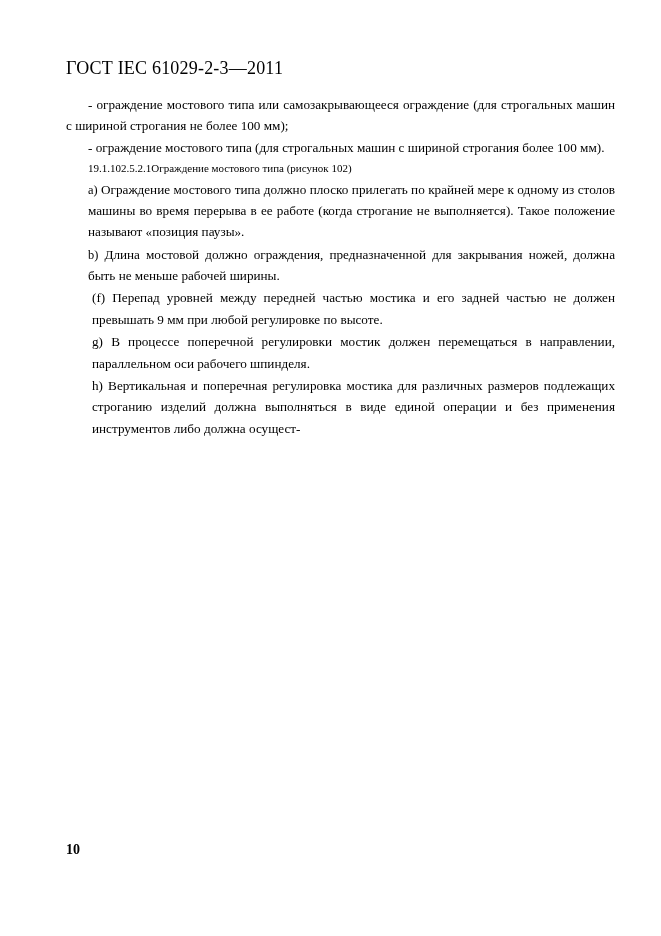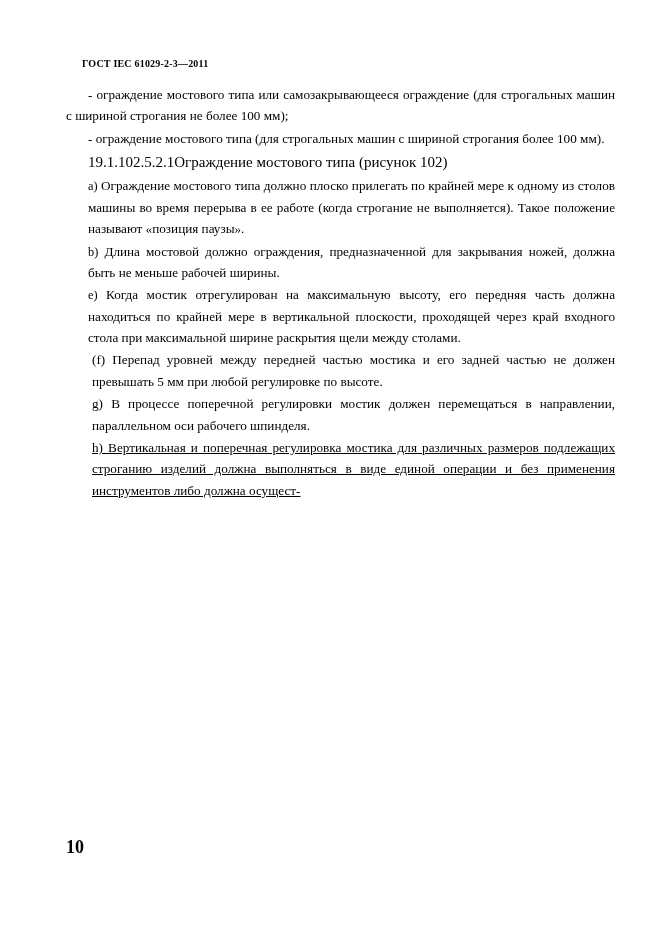--- a/index.html
+++ b/index.html
@@ -16,50 +16,50 @@
   }
   .page {
     position: relative;
     width: 661px;
     height: 936px;
     box-sizing: border-box;
     padding: 58px 46px 0 66px;
   }
   .doc-header {
     font-family: "Liberation Serif", serif;
-    font-size: 10px;
-    font-weight: bold;
+    font-size: 18px;
+    font-weight: normal;
     letter-spacing: 0.2px;
-    margin: 0 0 14px 16px;
+    margin: 0 0 14px 0;
     line-height: 1.2;
   }
   .para {
     font-size: 13.2px;
     line-height: 1.62;
     margin: 0 0 1px 0;
     text-align: justify;
     text-justify: inter-word;
     hyphens: manual;
   }
   .para.indent {
     text-indent: 22px;
   }
   .sc {
     font-size: 12.4px;
   }
   .page-number {
     position: absolute;
     left: 66px;
     bottom: 78px;
-    font-size: 18px;
+    font-size: 14px;
     font-weight: bold;
     font-family: "Liberation Serif", serif;
   }
   .clause-line {
-    font-size: 15px;
+    font-size: 11px;
     line-height: 1.62;
     margin: 0 0 1px 0;
     padding-left: 22px;
   }
 </style>
 </head>
 <body>
 
 <div class="page">
 
@@ -70,23 +70,22 @@
   <p class="para indent">- ограждение мостового типа (для строгальных машин с шириной строгания более 100 мм).</p>
 
   <p class="clause-line">19.1.102.5.2.1Ограждение мостового типа (рисунок 102)</p>
 
   <p class="para" style="padding-left:22px; text-indent:0;"><span class="sc">a)</span> <span>Ограждение мостового типа должно плоско прилегать по крайней мере к одному из столов машины во время перерыва в ее работе (когда строгание не выполняется). Такое положение называют «позиция паузы».</span></p>
 
   <p class="para" style="padding-left:22px; text-indent:0;"><span class="sc">b)</span> <span>Длина   мостовой   должно   ограждения,   предназначенной   для закрывания ножей, должна быть не меньше рабочей ширины.</span></p>
 
 
 
-  <p class="para" style="padding-left:22px; text-indent:0;"><span class="sc">e)</span> <span>Когда   мостик   отрегулирован   на   максимальную   высоту,   его передняя  часть  должна  находиться  по  крайней  мере  в  вертикальной плоскости,  проходящей  через  край  входного  стола  при  максимальной ширине раскрытия щели между столами.</span></p>
 
-  <p class="para" style="padding-left:26px; text-indent:0;"><span>(f)</span> <span>Перепад  уровней  между  передней  частью  мостика  и  его  задней частью не должен превышать 5 мм при любой регулировке по высоте.</span></p>
+  <p class="para" style="padding-left:26px; text-indent:0;"><span>(f)</span> <span>Перепад  уровней  между  передней  частью  мостика  и  его  задней частью не должен превышать 9 мм при любой регулировке по высоте.</span></p>
 
   <p class="para" style="padding-left:26px; text-indent:0;"><span>g)</span> <span>В процессе поперечной регулировки мостик должен перемещаться в направлении, параллельном оси рабочего шпинделя.</span></p>
 
-  <p class="para" style="padding-left:26px; text-indent:0;text-decoration:underline;"><span>h)</span> <span>Вертикальная  и  поперечная  регулировка  мостика  для  различных размеров  подлежащих  строганию  изделий  должна  выполняться  в  виде единой операции и без  применения инструментов либо должна осущест-</span></p>
+  <p class="para" style="padding-left:26px; text-indent:0;"><span>h)</span> <span>Вертикальная  и  поперечная  регулировка  мостика  для  различных размеров  подлежащих  строганию  изделий  должна  выполняться  в  виде единой операции и без  применения инструментов либо должна осущест-</span></p>
 
   <div class="page-number">10</div>
 
 </div>
 
 </body></html>

